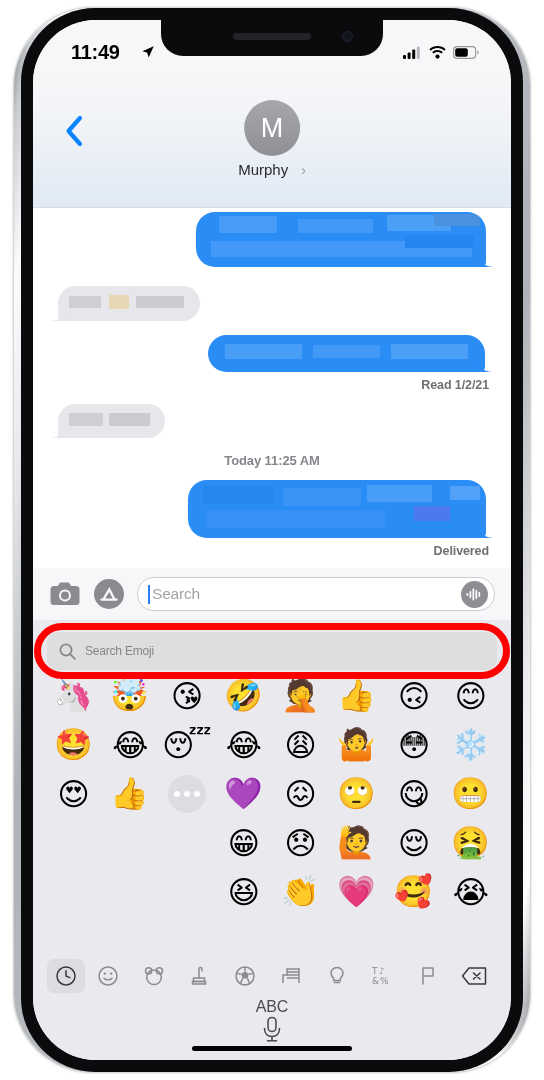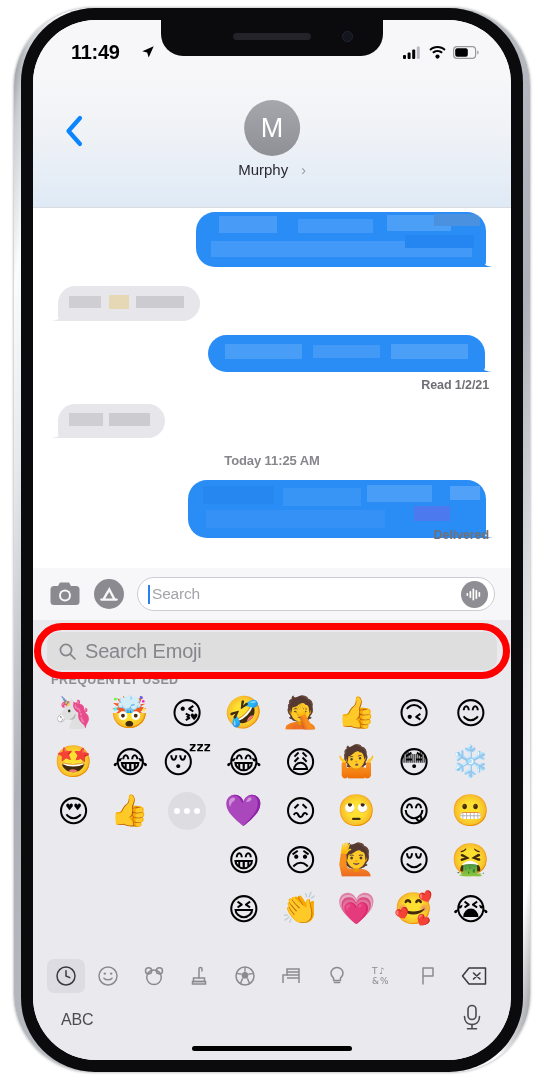--- a/index.html
+++ b/index.html
@@ -162,21 +162,21 @@
   }
   #emoji-search-wrap {
     position: relative; margin: 12px 14px 0 14px; height: 38px;
   }
   #emoji-search {
     width: 100%; height: 100%;
     background: #dededf; border-radius: 11px;
     display: flex; align-items: center; gap: 9px; padding: 0 12px;
     cursor: text;
   }
-  #emoji-search-placeholder { font-size: 20px; color: #85858b; letter-spacing: -0.2px; }
+  #emoji-search-placeholder { font-size: 12px; color: #85858b; letter-spacing: -0.2px; }
   #red-highlight {
     position: absolute; left: -13px; top: -9px;
     width: calc(100% + 26px); height: calc(100% + 18px);
     border: 7px solid #fe0000; border-radius: 32px;
     pointer-events: none; z-index: 12;
   }
   #frequently-used-label {
     margin: 3px 0 0 18px; font-size: 12.5px;
     color: #8e8e94; font-weight: bold; letter-spacing: 0.4px;
   }
@@ -204,20 +204,21 @@
   .cat-btn {
     flex: 1; height: 34px; display: flex; align-items: center;
     justify-content: center; cursor: pointer; border-radius: 7px;
   }
   .cat-btn.active { background: #dcdce2; flex: 0 0 38px; }
 
   #keyboard-footer {
     position: absolute; bottom: 18px; left: 0; width: 100%; height: 44px;
     display: flex; align-items: center; justify-content: space-between;
     padding: 0 28px;
+    flex-direction: column;
   }
   #abc-button { font-size: 16px; color: #4b4b50; letter-spacing: -0.2px; cursor: pointer; }
   #home-indicator {
     position: absolute; bottom: 9px; left: 50%; transform: translateX(-50%);
     width: 160px; height: 5px; border-radius: 3px; background: #000;
   }
 </style>
 </head>
 <body>
 
@@ -335,21 +336,21 @@
         <div style="position:absolute;left:32%;top:14%;width:26%;height:30%;background:#5aa7f7;"></div>
         <div style="position:absolute;left:60%;top:8%;width:22%;height:30%;background:#8ec4fb;"></div>
         <div style="position:absolute;left:6%;top:52%;width:60%;height:30%;background:#4f9ff6;"></div>
         <div style="position:absolute;left:76%;top:44%;width:12%;height:26%;background:#9b4fe0;"></div>
         <div style="position:absolute;left:88%;top:10%;width:10%;height:24%;background:#a9d4fd;"></div>
       </div>
       <svg class="tail" style="right:-7px; bottom:0;" viewBox="0 0 16 18">
         <path d="M0 18 L0 4 C0 12 6 17 16 18 Z" fill="#2a8cf5"></path>
       </svg>
     </div>
-    <div class="meta-label" style="right:22px; top:320px;">Delivered</div>
+    <div class="meta-label" style="right:22px; top:336px;">Delivered</div>
   </div>
 
   <div id="input-bar">
     <div class="round-icon-btn">
       <svg width="30" height="24" viewBox="0 0 30 24">
         <rect x="0.5" y="4" width="29" height="19" rx="3.5" fill="#8a8a90"></rect>
         <path d="M8 4 L10 0.5 L19 0.5 L21 4 Z" fill="#8a8a90"></path>
         <circle cx="15" cy="13.5" r="6" fill="#f7f7f9"></circle>
         <circle cx="15" cy="13.5" r="4" fill="#8a8a90"></circle>
       </svg>
@@ -383,21 +384,20 @@
       <div id="emoji-search">
         <svg width="17" height="17" viewBox="0 0 17 17">
           <circle cx="7" cy="7" r="5.6" fill="none" stroke="#85858b" stroke-width="1.7"></circle>
           <path d="M11.2 11.2 L16 16" stroke="#85858b" stroke-width="1.7" stroke-linecap="round"></path>
         </svg>
         <span id="emoji-search-placeholder">Search Emoji</span>
       </div>
       <div id="red-highlight"></div>
     </div>
 
-    <div id="frequently-used-label">FREQUENTLY USED</div>
 
     <div id="emoji-grid">
 
       <div class="emoji-cell">🦄</div>
       <div class="emoji-cell">🤯</div>
       <div class="emoji-cell">😘</div>
       <div class="emoji-cell">🤣</div>
       <div class="emoji-cell">🤦</div>
       <div class="emoji-cell">👍</div>
       <div class="emoji-cell">🙃</div>

